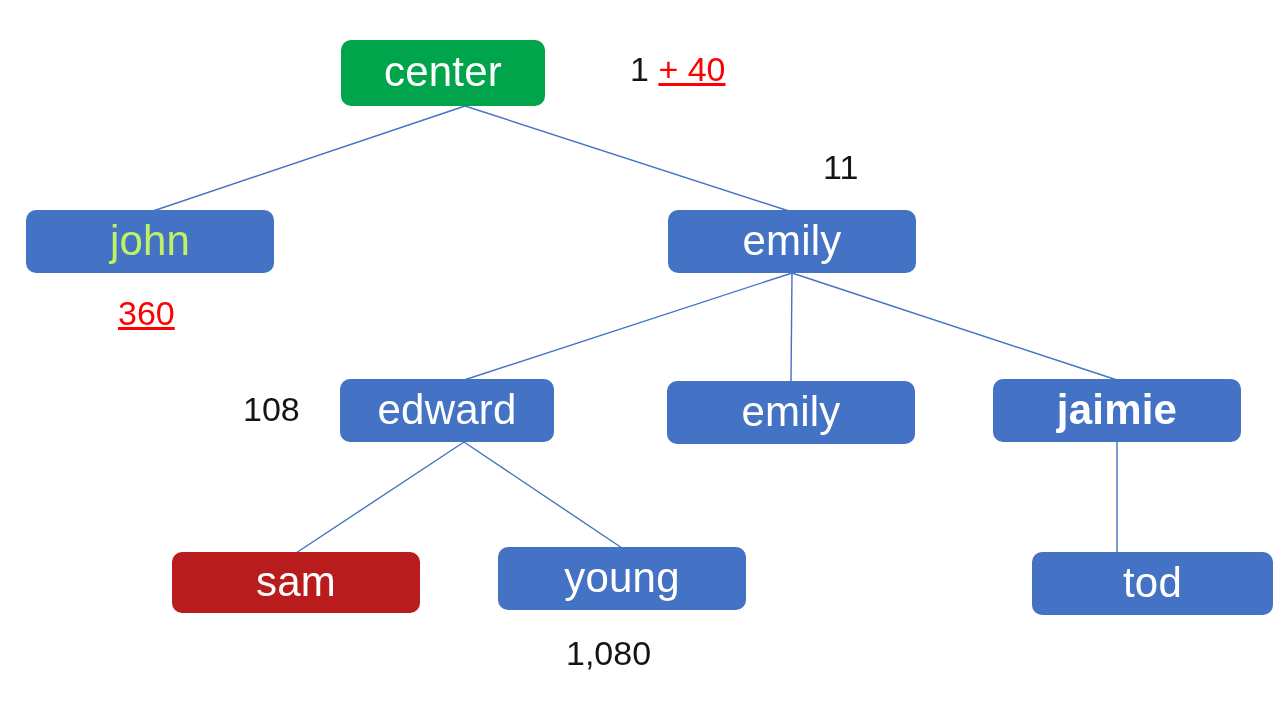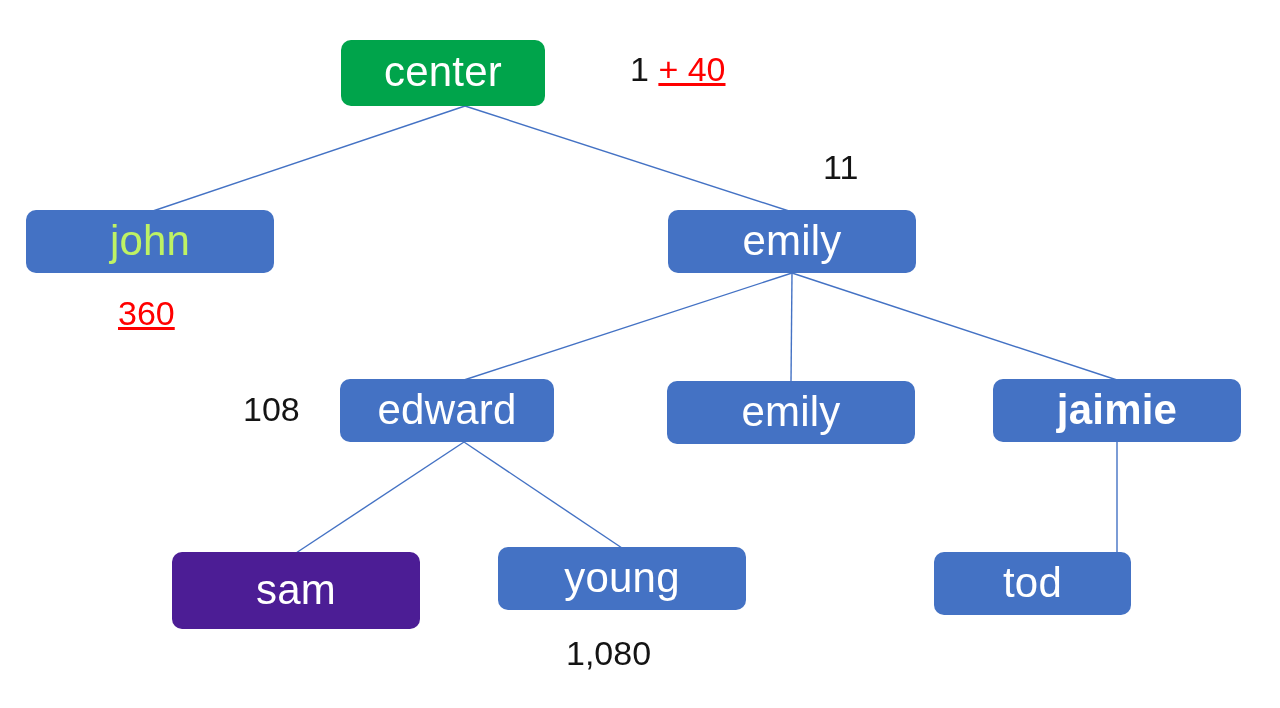--- a/index.html
+++ b/index.html
@@ -75,27 +75,27 @@
       </div>
       <div class="node" style="left: 340px; top: 379px; width: 214px; height: 63px; background: rgb(68, 114, 196); font-size: 42px; color: rgb(255, 255, 255);">
         <span class="node-label">edward</span>
       </div>
       <div class="node" style="left: 667px; top: 381px; width: 248px; height: 63px; background: rgb(68, 114, 196); font-size: 42px; color: rgb(255, 255, 255);">
         <span class="node-label">emily</span>
       </div>
       <div class="node" style="left: 993px; top: 379px; width: 248px; height: 63px; background: rgb(68, 114, 196); font-size: 42px; color: rgb(255, 255, 255); font-weight: bold;">
         <span class="node-label">jaimie</span>
       </div>
-      <div class="node" style="left: 172px; top: 552px; width: 248px; height: 77px; background: #4c1d95; font-size: 42px; color: rgb(255, 255, 255);">
+      <div class="node" style="left: 172px; top: 552px; width: 248px; height: 61px; background: #b91c1c; font-size: 42px; color: rgb(255, 255, 255);">
         <span class="node-label">sam</span>
       </div>
       <div class="node" style="left: 498px; top: 547px; width: 248px; height: 63px; background: rgb(68, 114, 196); font-size: 42px; color: rgb(255, 255, 255);">
         <span class="node-label">young</span>
       </div>
-      <div class="node" style="left: 934px; top: 552px; width: 197px; height: 63px; background: rgb(68, 114, 196); font-size: 42px; color: rgb(255, 255, 255);">
+      <div class="node" style="left: 1032px; top: 552px; width: 241px; height: 63px; background: rgb(68, 114, 196); font-size: 42px; color: rgb(255, 255, 255);">
         <span class="node-label">tod</span>
       </div>
     </div>
   <div id="annotation-layer">
       <div class="annotation" style="left: 630px; top: 52px; font-size: 34px;"><span class="ann-part ann-black">1</span><span class="ann-part ann-black"> </span><span class="ann-part ann-red">+ 40</span></div>
       <div class="annotation" style="left: 823px; top: 150px; font-size: 34px;"><span class="ann-part ann-black">11</span></div>
       <div class="annotation" style="left: 118px; top: 296px; font-size: 34px;"><span class="ann-part ann-red">360</span></div>
       <div class="annotation" style="left: 243px; top: 392px; font-size: 34px;"><span class="ann-part ann-black">108</span></div>
       <div class="annotation" style="left: 566px; top: 636px; font-size: 34px;"><span class="ann-part ann-black">1,080</span></div>
     </div>

